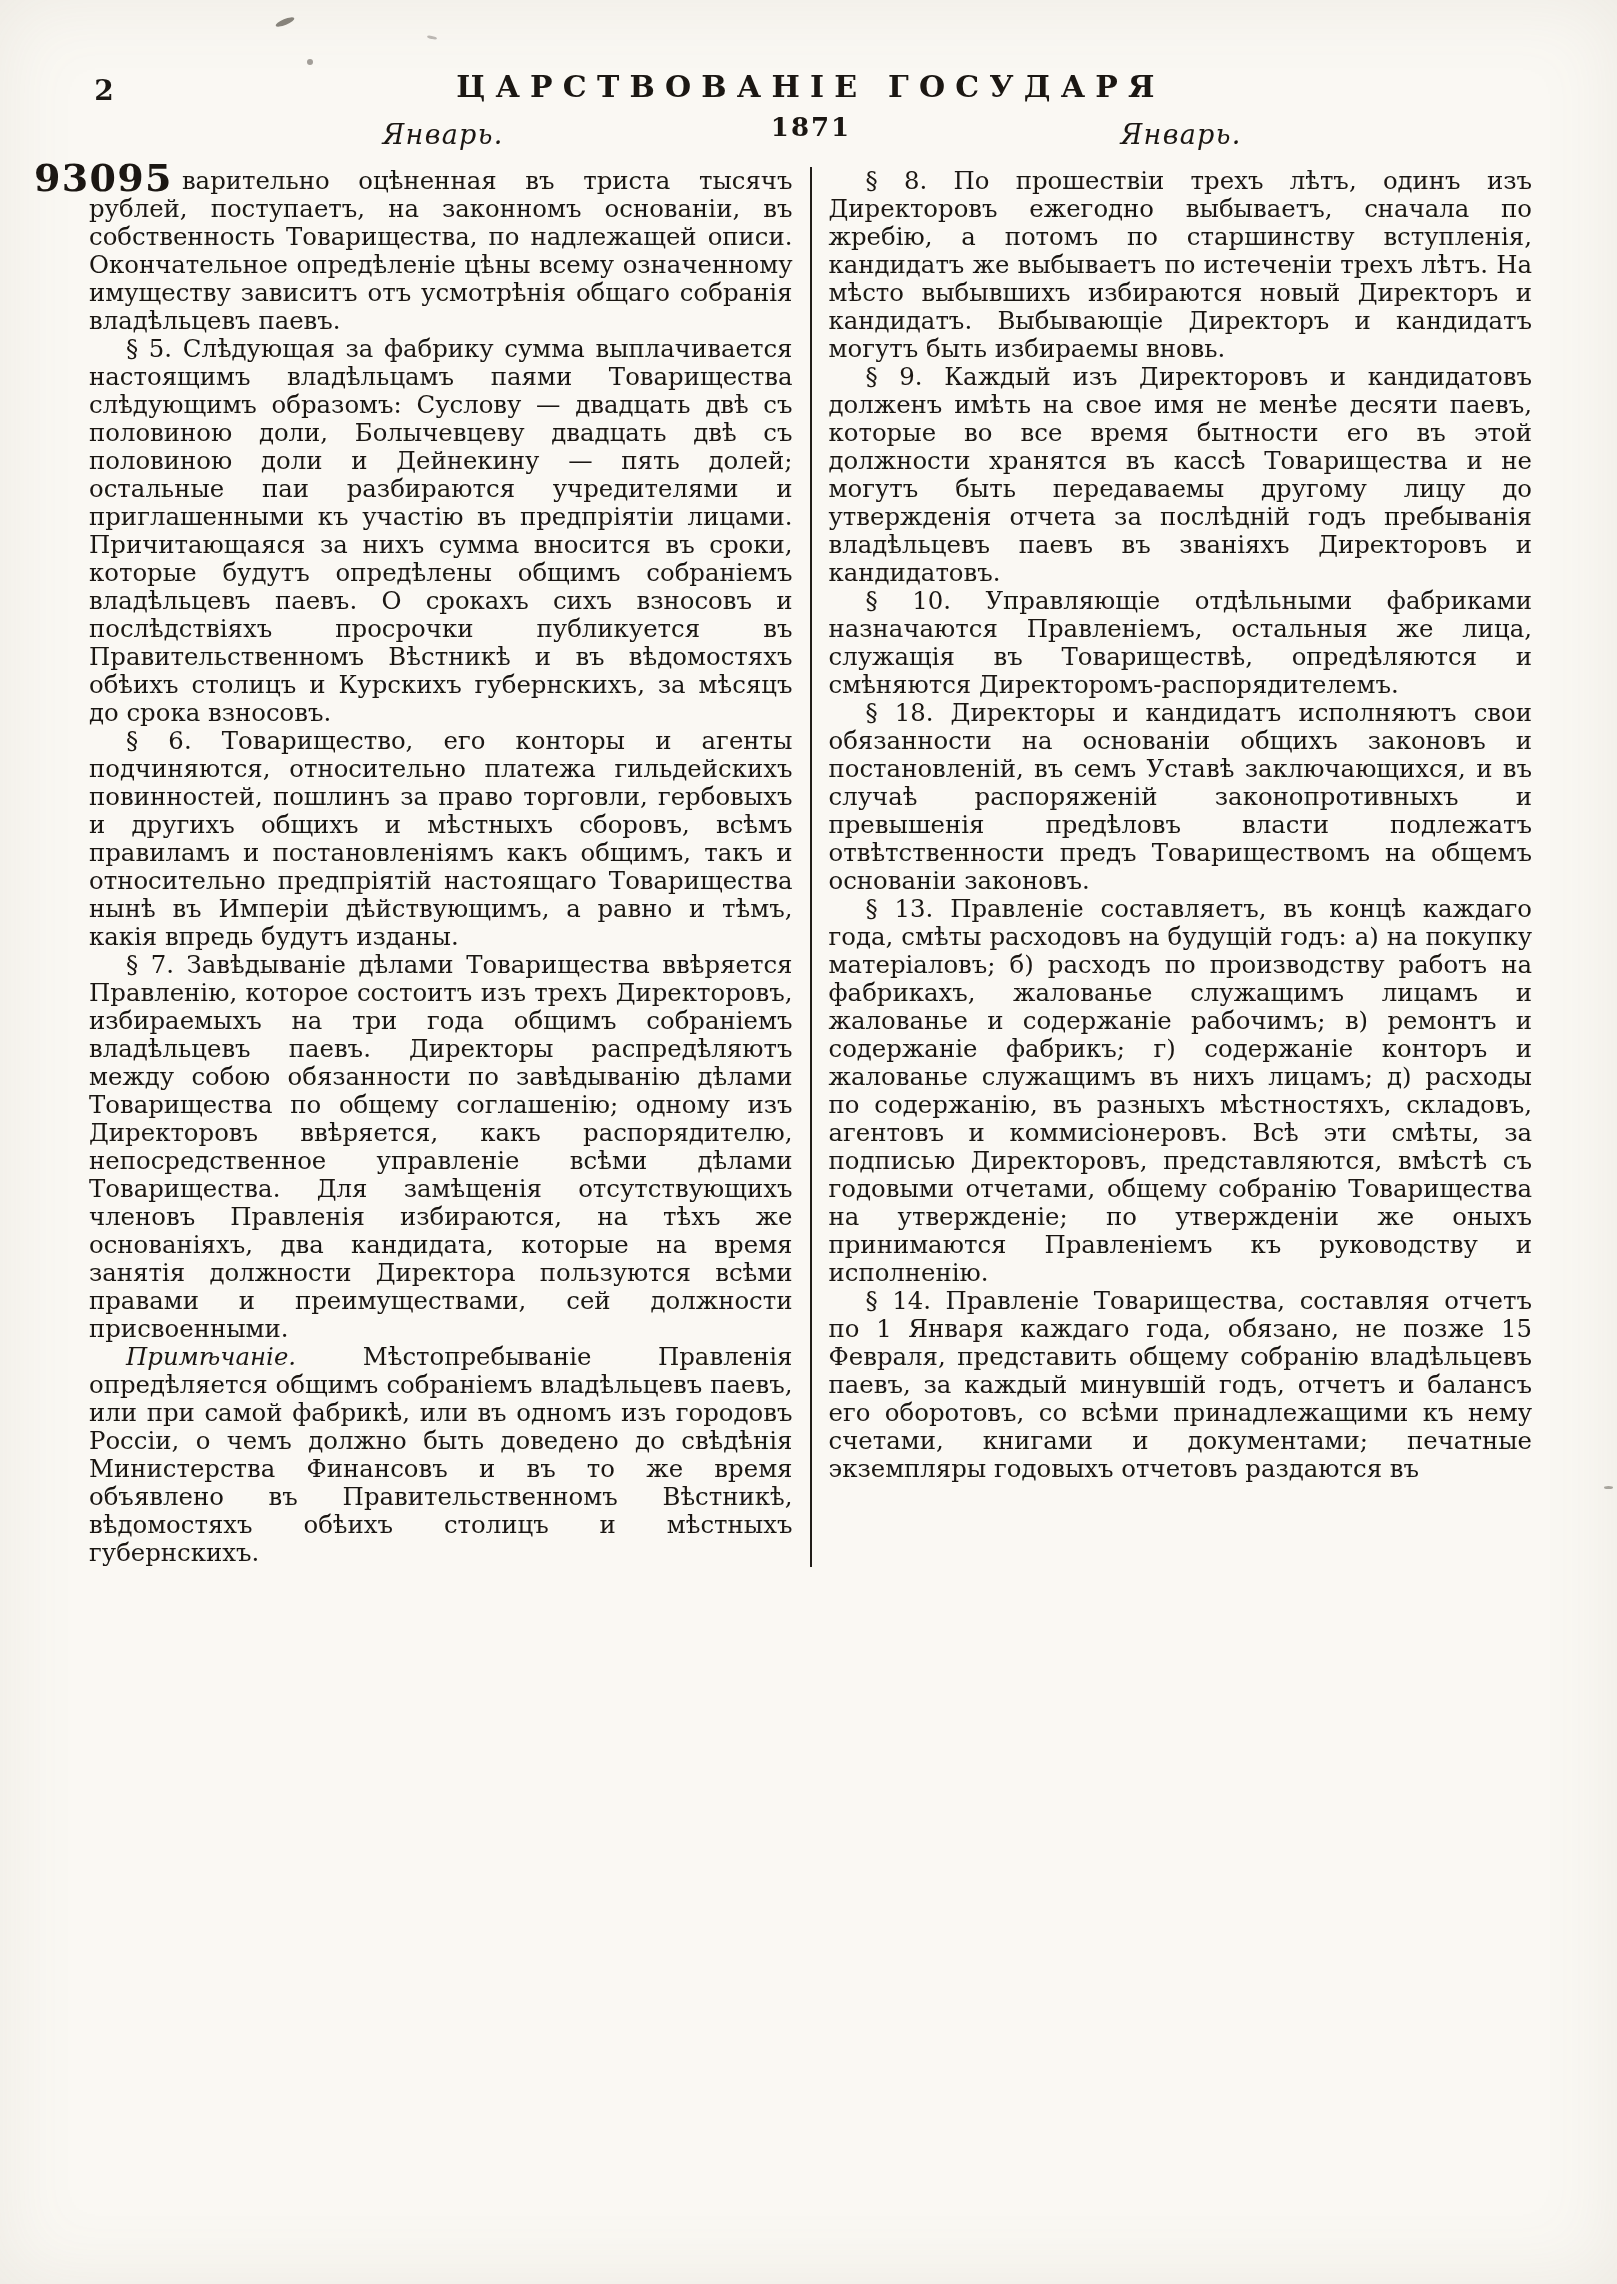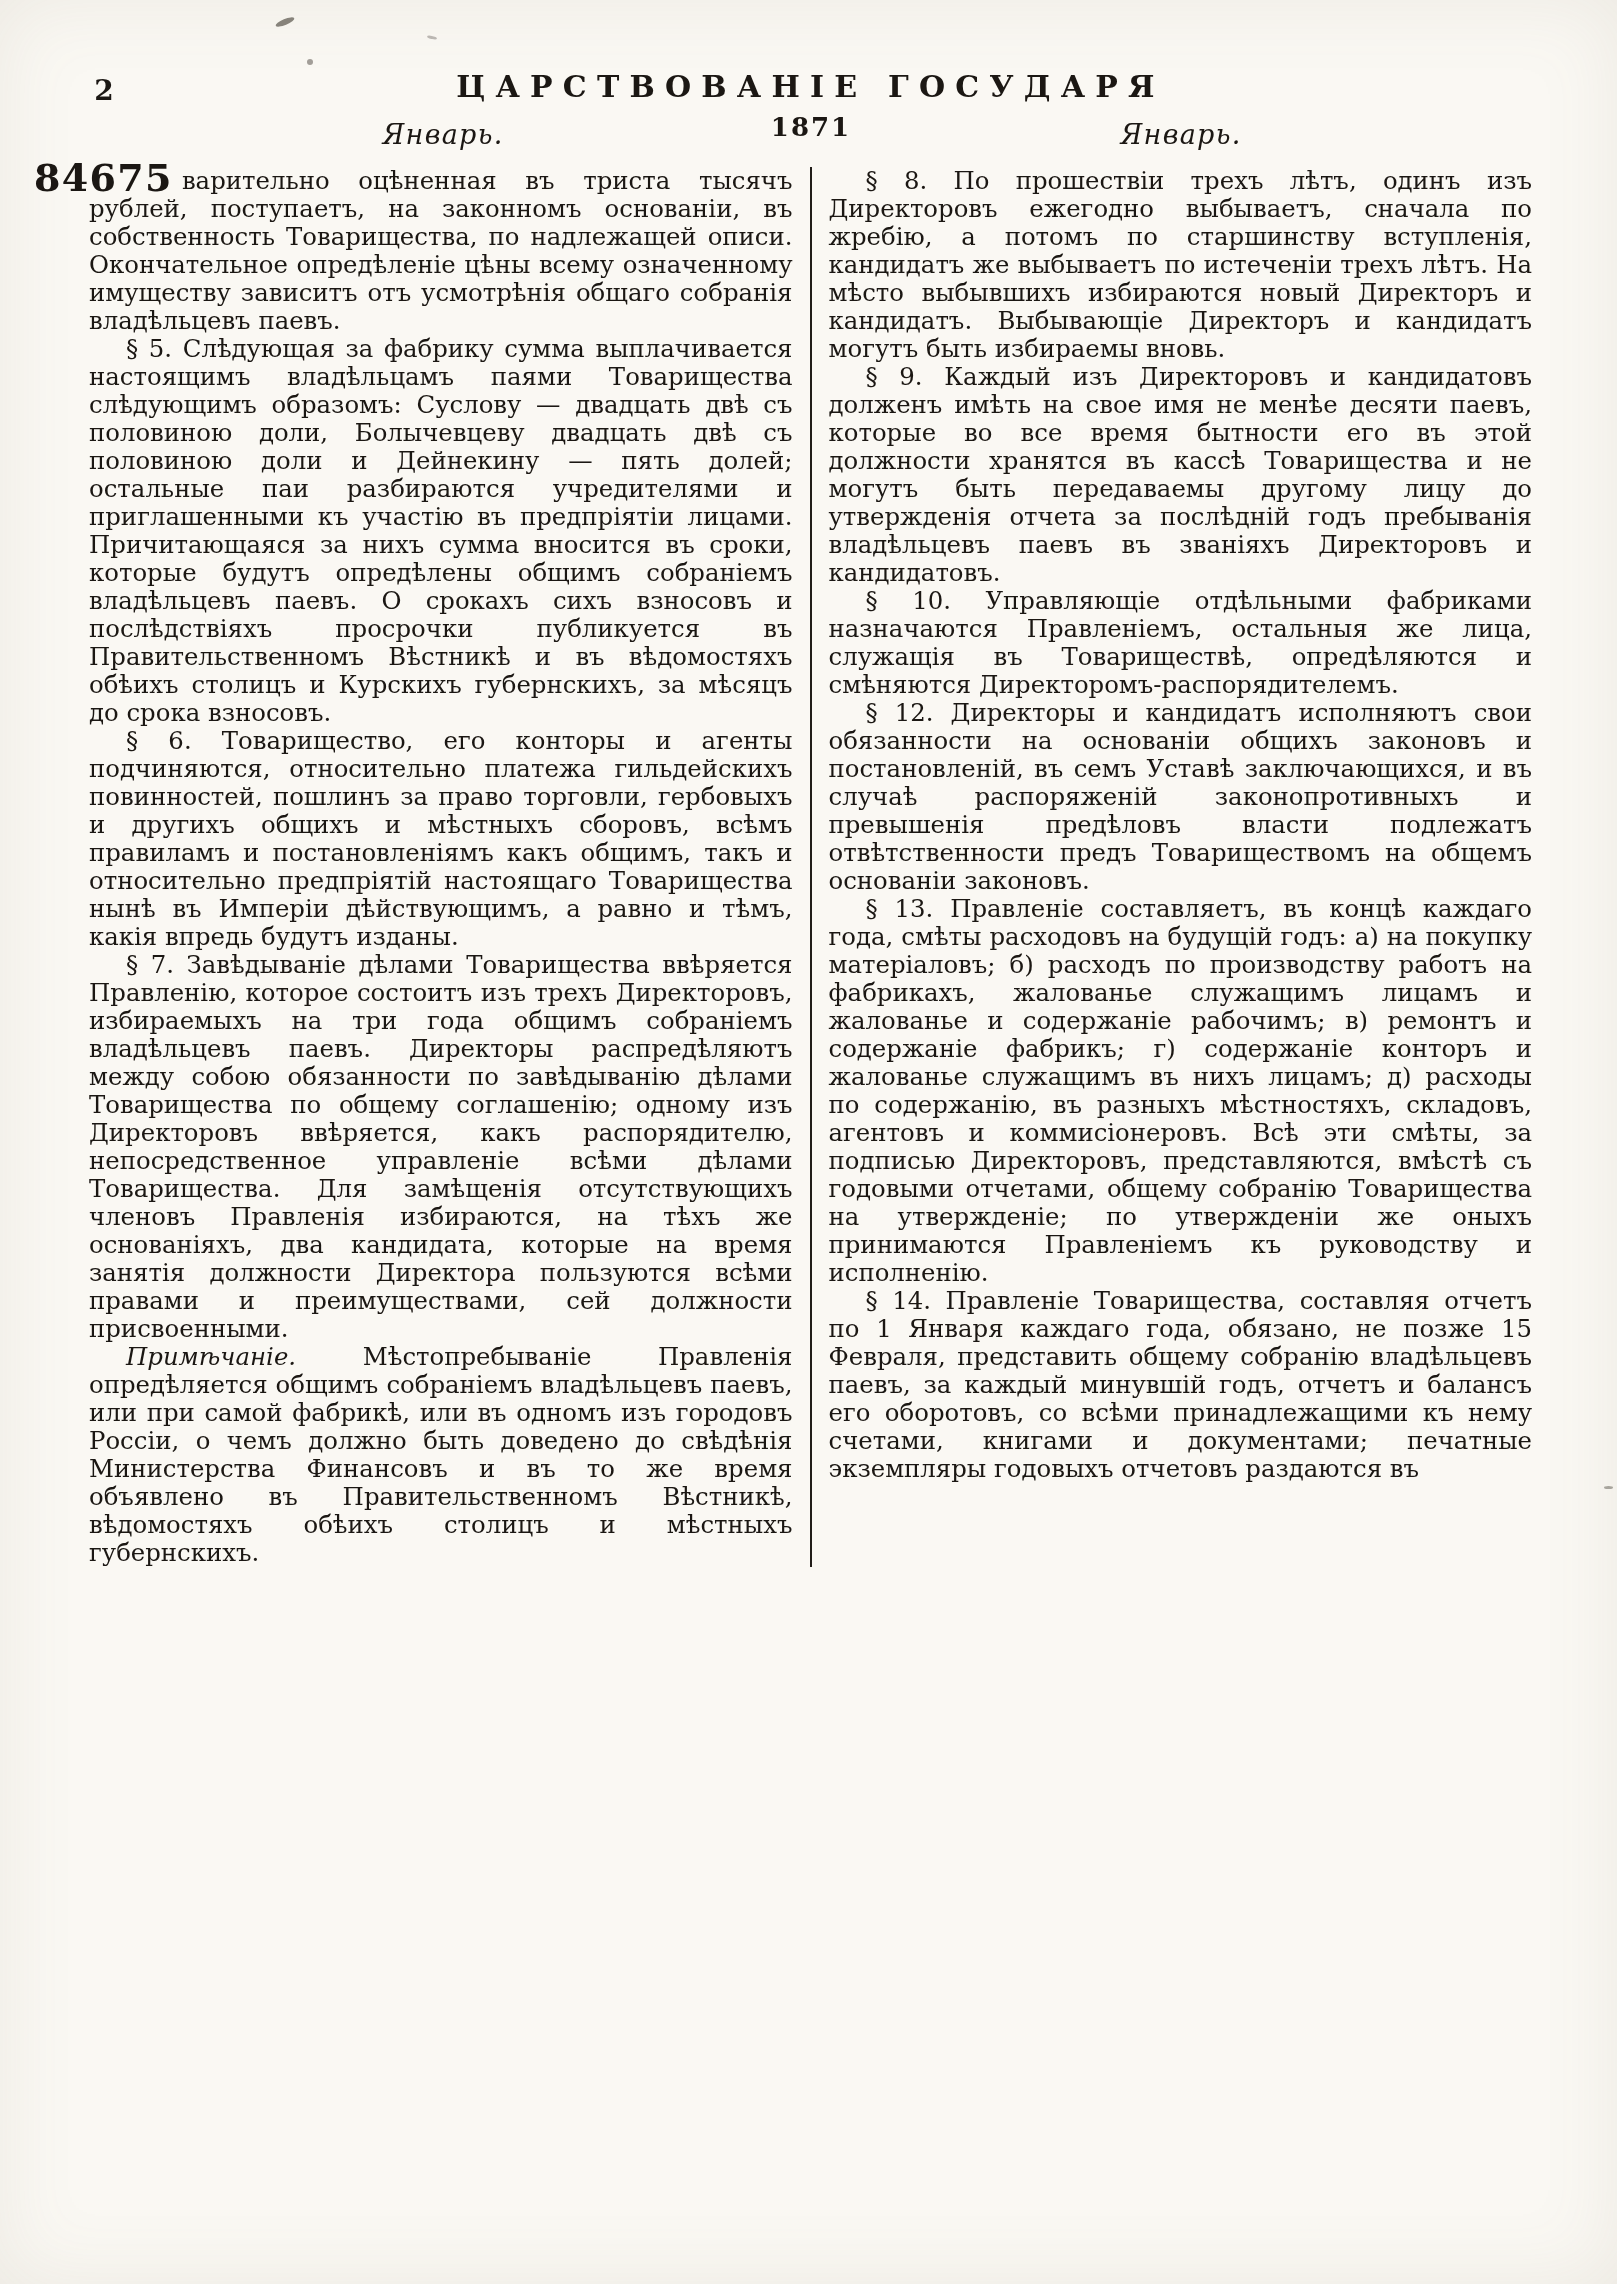--- a/index.html
+++ b/index.html
@@ -134,39 +134,39 @@
   </div>
 
   <span class="month month-left">Январь.</span>
   <span class="year">1871</span>
   <span class="month month-right">Январь.</span>
 
   <div class="columns">
 
     <div class="column">
       <p class="para continuation">
-        <span class="act-number">84675</span>
+        <span class="act-number">93095</span>
         <span>варительно оцѣненная въ триста тысячъ рублей, поступаетъ, на законномъ основаніи, въ собственность Товарищества, по надлежащей описи. Окончательное опредѣленіе цѣны всему означенному имуществу зависитъ отъ усмотрѣнія общаго собранія владѣльцевъ паевъ.</span>
       </p>
       <p class="para">§ 5. Слѣдующая за фабрику сумма выплачивается настоящимъ владѣльцамъ паями Товарищества слѣдующимъ образомъ: Суслову — двадцать двѣ съ половиною доли, Болычевцеву двадцать двѣ съ половиною доли и Дейнекину — пять долей; остальные паи разбираются учредителями и приглашенными къ участію въ предпріятіи лицами. Причитающаяся за нихъ сумма вносится въ сроки, которые будутъ опредѣлены общимъ собраніемъ владѣльцевъ паевъ. О срокахъ сихъ взносовъ и послѣдствіяхъ просрочки публикуется въ Правительственномъ Вѣстникѣ и въ вѣдомостяхъ обѣихъ столицъ и Курскихъ губернскихъ, за мѣсяцъ до срока взносовъ.</p>
       <p class="para">§ 6. Товарищество, его конторы и агенты подчиняются, относительно платежа гильдейскихъ повинностей, пошлинъ за право торговли, гербовыхъ и другихъ общихъ и мѣстныхъ сборовъ, всѣмъ правиламъ и постановленіямъ какъ общимъ, такъ и относительно предпріятій настоящаго Товарищества нынѣ въ Имперіи дѣйствующимъ, а равно и тѣмъ, какія впредь будутъ изданы.</p>
       <p class="para">§ 7. Завѣдываніе дѣлами Товарищества ввѣряется Правленію, которое состоитъ изъ трехъ Директоровъ, избираемыхъ на три года общимъ собраніемъ владѣльцевъ паевъ. Директоры распредѣляютъ между собою обязанности по завѣдыванію дѣлами Товарищества по общему соглашенію; одному изъ Директоровъ ввѣряется, какъ распорядителю, непосредственное управленіе всѣми дѣлами Товарищества. Для замѣщенія отсутствующихъ членовъ Правленія избираются, на тѣхъ же основаніяхъ, два кандидата, которые на время занятія должности Директора пользуются всѣми правами и преимуществами, сей должности присвоенными.</p>
       <p class="para">
         <span class="italic-lead">Примѣчаніе.</span>
         <span>Мѣстопребываніе Правленія опредѣляется общимъ собраніемъ владѣльцевъ паевъ, или при самой фабрикѣ, или въ одномъ изъ городовъ Россіи, о чемъ должно быть доведено до свѣдѣнія Министерства Финансовъ и въ то же время объявлено въ Правительственномъ Вѣстникѣ, вѣдомостяхъ обѣихъ столицъ и мѣстныхъ губернскихъ.</span>
       </p>
     </div>
 
     <div class="divider"></div>
 
     <div class="column">
       <p class="para">§ 8. По прошествіи трехъ лѣтъ, одинъ изъ Директоровъ ежегодно выбываетъ, сначала по жребію, а потомъ по старшинству вступленія, кандидатъ же выбываетъ по истеченіи трехъ лѣтъ. На мѣсто выбывшихъ избираются новый Директоръ и кандидатъ. Выбывающіе Директоръ и кандидатъ могутъ быть избираемы вновь.</p>
       <p class="para">§ 9. Каждый изъ Директоровъ и кандидатовъ долженъ имѣть на свое имя не менѣе десяти паевъ, которые во все время бытности его въ этой должности хранятся въ кассѣ Товарищества и не могутъ быть передаваемы другому лицу до утвержденія отчета за послѣдній годъ пребыванія владѣльцевъ паевъ въ званіяхъ Директоровъ и кандидатовъ.</p>
       <p class="para">§ 10. Управляющіе отдѣльными фабриками назначаются Правленіемъ, остальныя же лица, служащія въ Товариществѣ, опредѣляются и смѣняются Директоромъ-распорядителемъ.</p>
-      <p class="para">§ 12. Директоры и кандидатъ исполняютъ свои обязанности на основаніи общихъ законовъ и постановленій, въ семъ Уставѣ заключающихся, и въ случаѣ распоряженій законопротивныхъ и превышенія предѣловъ власти подлежатъ отвѣтственности предъ Товариществомъ на общемъ основаніи законовъ.</p>
+      <p class="para">§ 18. Директоры и кандидатъ исполняютъ свои обязанности на основаніи общихъ законовъ и постановленій, въ семъ Уставѣ заключающихся, и въ случаѣ распоряженій законопротивныхъ и превышенія предѣловъ власти подлежатъ отвѣтственности предъ Товариществомъ на общемъ основаніи законовъ.</p>
       <p class="para">§ 13. Правленіе составляетъ, въ концѣ каждаго года, смѣты расходовъ на будущій годъ: а) на покупку матеріаловъ; б) расходъ по производству работъ на фабрикахъ, жалованье служащимъ лицамъ и жалованье и содержаніе рабочимъ; в) ремонтъ и содержаніе фабрикъ; г) содержаніе конторъ и жалованье служащимъ въ нихъ лицамъ; д) расходы по содержанію, въ разныхъ мѣстностяхъ, складовъ, агентовъ и коммисіонеровъ. Всѣ эти смѣты, за подписью Директоровъ, представляются, вмѣстѣ съ годовыми отчетами, общему собранію Товарищества на утвержденіе; по утвержденіи же оныхъ принимаются Правленіемъ къ руководству и исполненію.</p>
       <p class="para">§ 14. Правленіе Товарищества, составляя отчетъ по 1 Января каждаго года, обязано, не позже 15 Февраля, представить общему собранію владѣльцевъ паевъ, за каждый минувшій годъ, отчетъ и балансъ его оборотовъ, со всѣми принадлежащими къ нему счетами, книгами и документами; печатные экземпляры годовыхъ отчетовъ раздаются въ</p>
     </div>
 
   </div>
 
 </div>
 
 
 </body></html>

